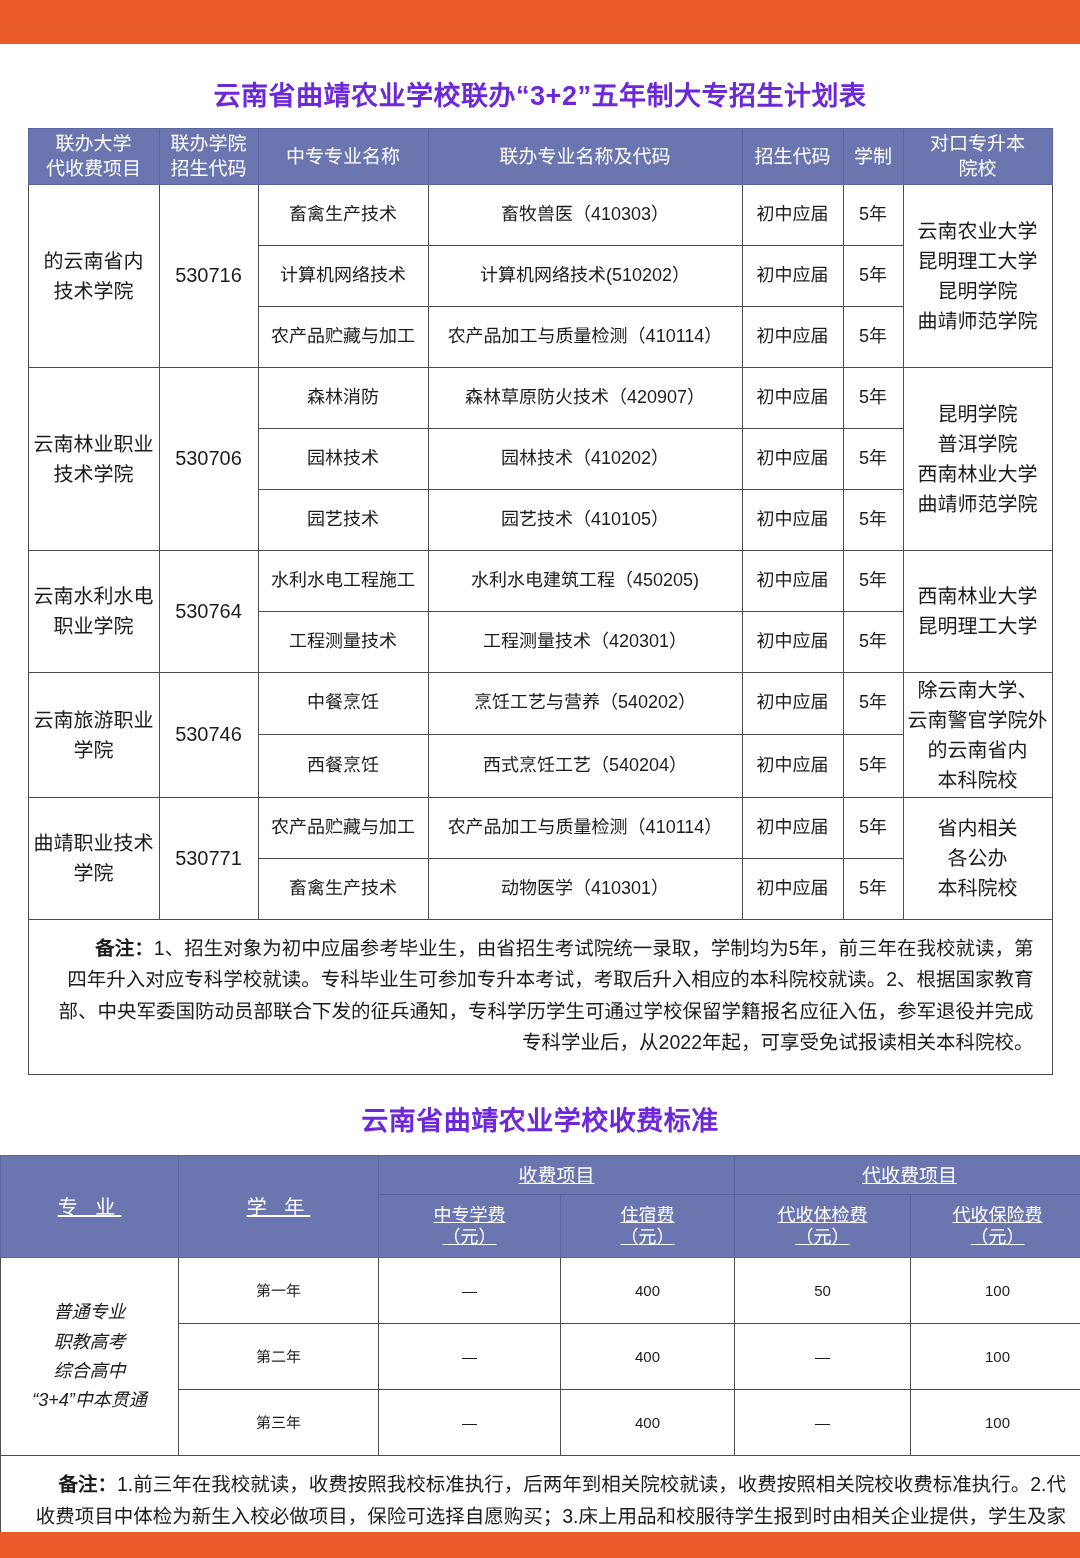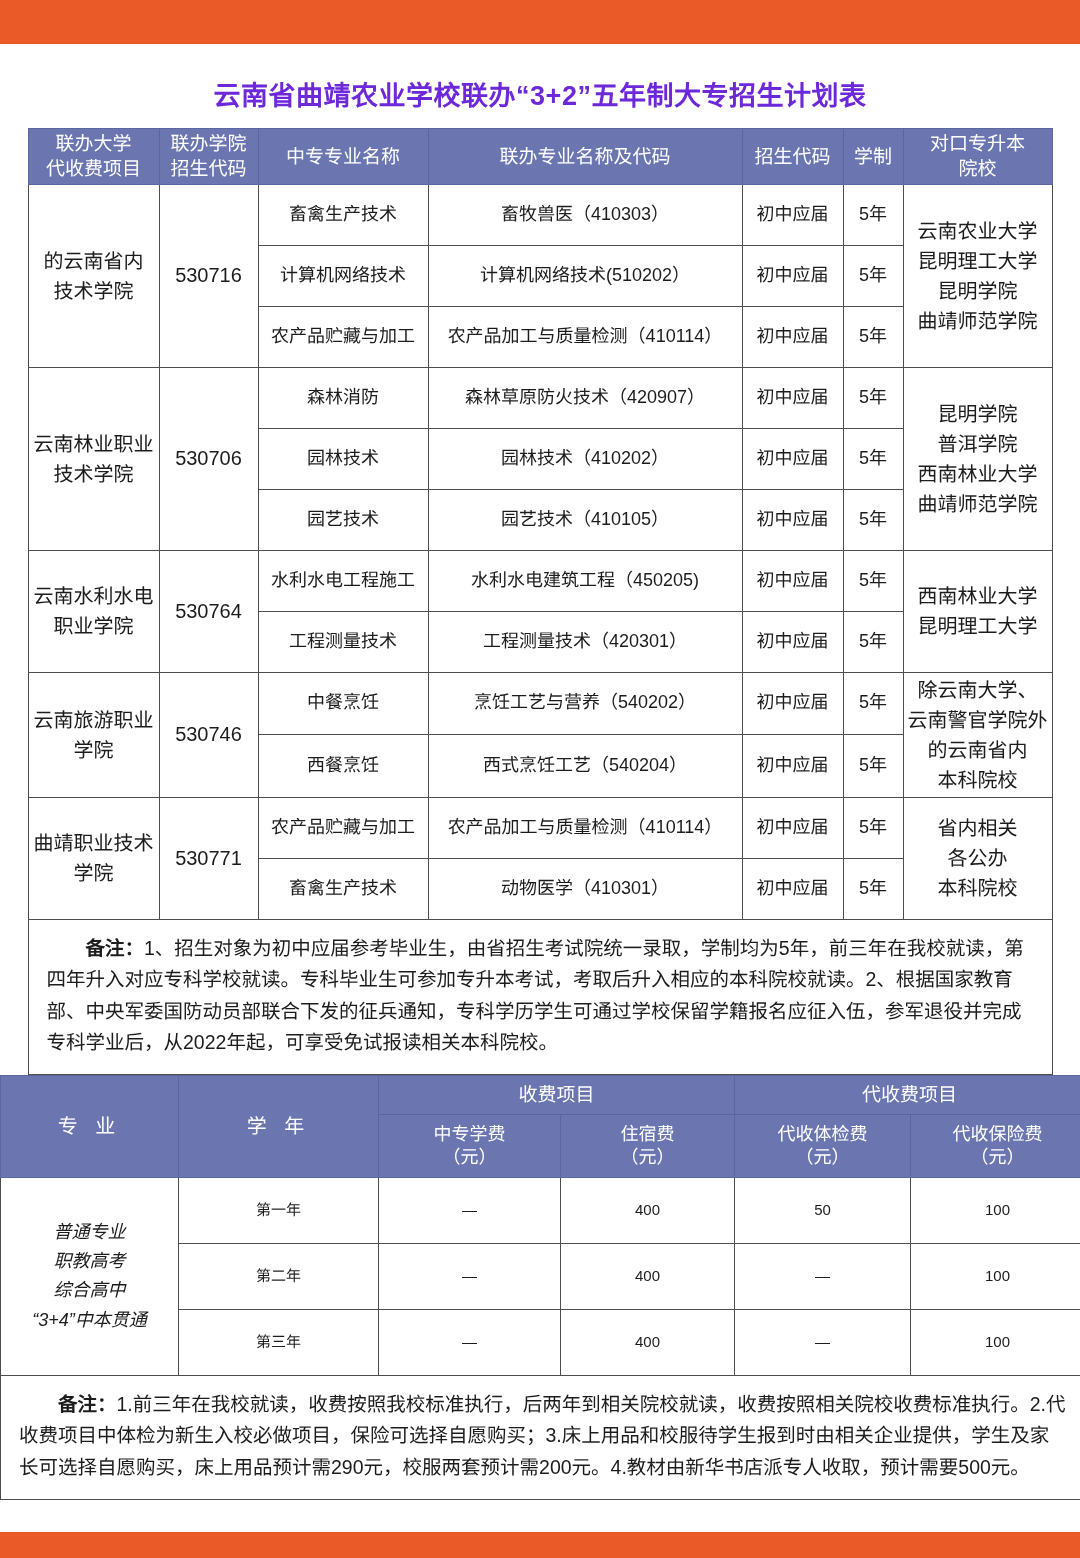--- a/index.html
+++ b/index.html
@@ -88,39 +88,39 @@
   #plan-table .col-upgrade{ width: 149px; }
 
   #plan-table .cell-univ,
   #plan-table .cell-upgrade {
     font-size: 20px;
     line-height: 1.5;
   }
   #plan-table .cell-code { font-size: 20px; }
 
   .note-row td {
-    text-align: left;
+    text-align: right;
     padding: 13px 18px 15px 18px !important;
     font-size: 19.5px !important;
     line-height: 1.62 !important;
     height: auto !important;
   }
   .note-row .note-text { text-indent: 2em; display: block; }
   .note-row b { font-weight: bold; }
 
   
   #fee-table { width: 1024px; }
   #fee-table .col-prog { width: 178px; }
   #fee-table .col-year { width: 200px; }
   #fee-table .col-f1   { width: 182px; }
   #fee-table .col-f2   { width: 174px; }
   #fee-table .col-f3   { width: 176px; }
   #fee-table .col-f4   { width: 174px; }
 
-  #fee-table thead th { height: 34px; }
+  #fee-table thead th { height: 34px; text-decoration: underline; }
   #fee-table thead th.grp { font-size: 19px; }
   #fee-table thead th.sub { font-size: 18px; line-height: 1.25; height: 58px; }
   #fee-table thead th.tall { font-size: 20px; letter-spacing: 6px; }
   #fee-table tbody td { height: 61px; font-size: 15px; }
   #fee-table .cell-prog {
     font-size: 18px;
     line-height: 1.62;
     font-style: italic;
   }
   .dash { font-size: 21px; }
@@ -253,20 +253,21 @@
           <td>5年</td>
         </tr>
         <tr class="note-row">
           <td colspan="7">
             <span class="note-text"><b>备注：</b>1、招生对象为初中应届参考毕业生，由省招生考试院统一录取，学制均为5年，前三年在我校就读，第四年升入对应专科学校就读。专科毕业生可参加专升本考试，考取后升入相应的本科院校就读。2、根据国家教育部、中央军委国防动员部联合下发的征兵通知，专科学历学生可通过学校保留学籍报名应征入伍，参军退役并完成专科学业后，从2022年起，可享受免试报读相关本科院校。</span>
           </td>
         </tr>
       </tbody>
   </table>
 
+  <div class="section-title" id="title-fee">云南省曲靖农业学校收费标准</div>
 
   <table id="fee-table">
     <colgroup>
       <col class="col-prog">
         <col class="col-year">
         <col class="col-f1">
       <col class="col-f2">
         <col class="col-f3">
         <col class="col-f4">
     </colgroup>

